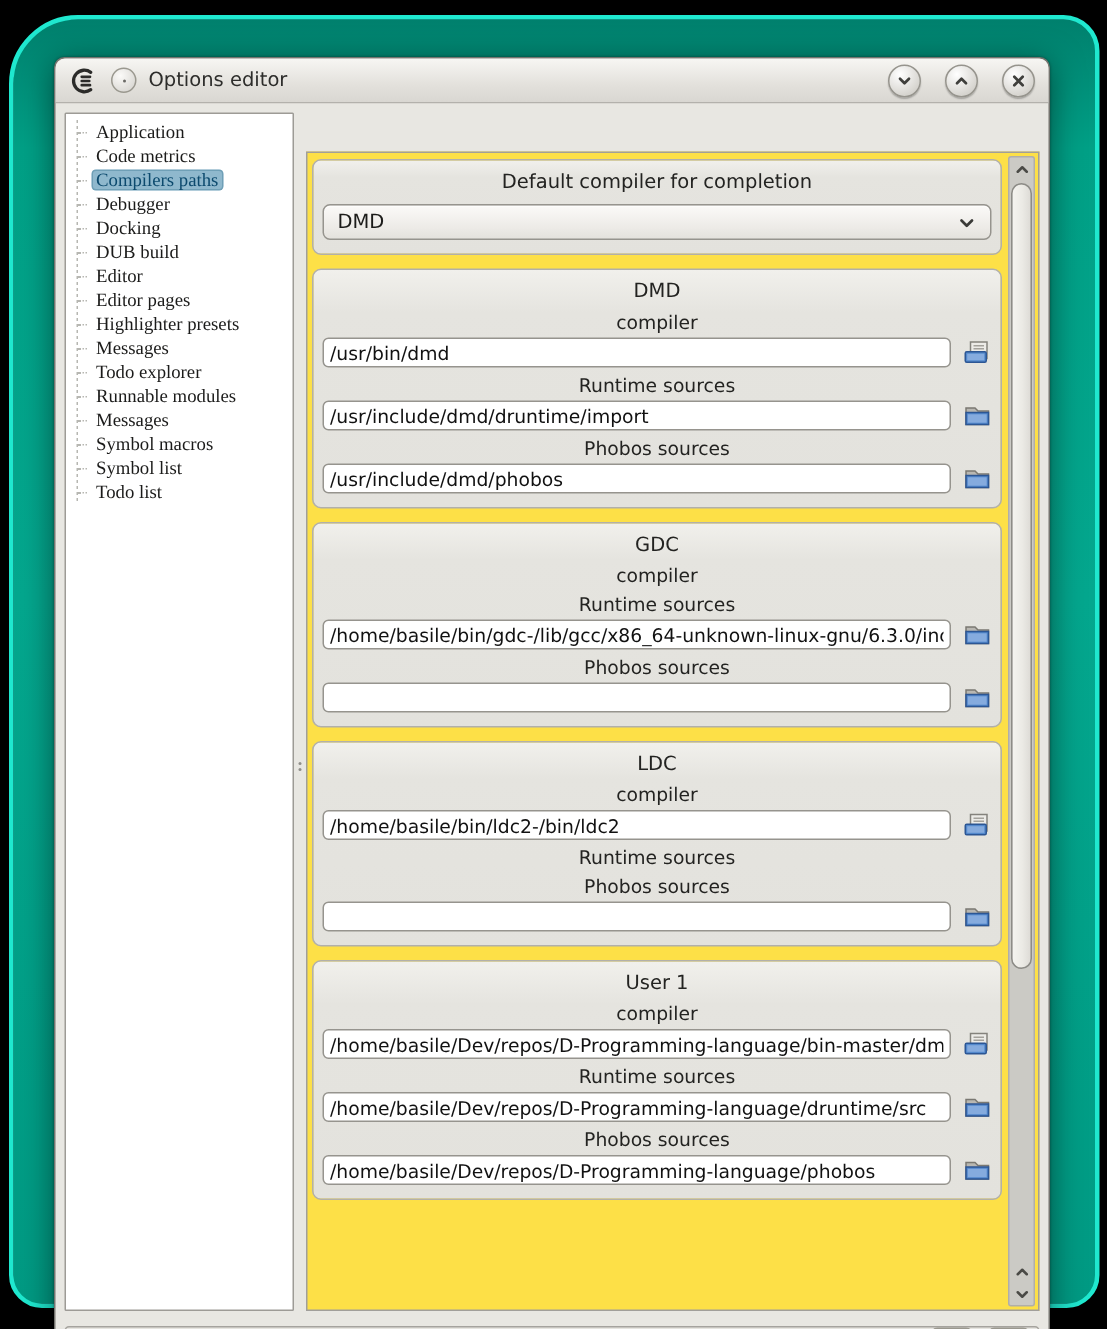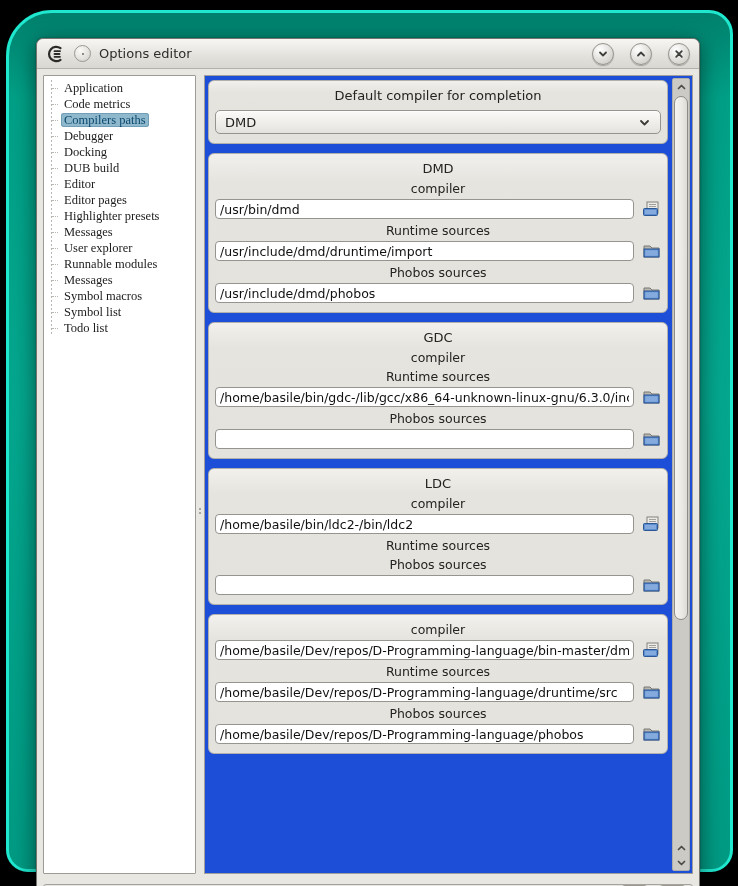--- a/index.html
+++ b/index.html
@@ -56,21 +56,21 @@
   .tree-item { position:relative; padding:1px 2px 1px 17px; font-size:12.5px; line-height:14px; color:#1b1b1a; white-space:nowrap; cursor:default; }
   .tree-item::before { content:""; position:absolute; left:8px; top:8px; width:6px; border-top:1px dotted #b7b7b2; }
   .tree-item .lbl { padding:0 3px; border-radius:3px; }
   .tree-item.selected .lbl { background:#8fb8cd; box-shadow:0 0 0 1px #6f9fb6 inset; color:#0c4a6e; }
 
   .splitter { width:8px; position:relative; }
   .splitter .grip { position:absolute; left:3px; top:54%; }
   .splitter .grip i { display:block; width:2px; height:2px; border-radius:50%; background:#8f8e89; margin:2px 0; }
 
   .scrollwrap {
-    flex:1; position:relative; background:#1d4ed8; border:1px solid #a19f9a; overflow:hidden;
+    flex:1; position:relative; background:#fde047; border:1px solid #a19f9a; overflow:hidden;margin-top:26px;
   }
   .panel-col { position:absolute; left:3px; top:4px; right:24px; }
 
   .group {
     border:1px solid #b2b0aa; border-radius:6px;
     background:linear-gradient(#f1f0ec,#e5e4df 18%,#e3e2dd);
     padding:3px 6px 9px; margin-bottom:9px;
   }
   .group-title { text-align:center; font-size:13px; color:#232321; padding:4px 0 1px; }
   .field-label { text-align:center; font-size:12.5px; color:#232321; margin:4px 0 3px; }
@@ -151,21 +151,21 @@
           <div class="tree-item"><span class="lbl">Application</span></div>
           <div class="tree-item"><span class="lbl">Code metrics</span></div>
           <div class="tree-item selected"><span class="lbl">Compilers paths</span></div>
           <div class="tree-item"><span class="lbl">Debugger</span></div>
           <div class="tree-item"><span class="lbl">Docking</span></div>
           <div class="tree-item"><span class="lbl">DUB build</span></div>
           <div class="tree-item"><span class="lbl">Editor</span></div>
           <div class="tree-item"><span class="lbl">Editor pages</span></div>
           <div class="tree-item"><span class="lbl">Highlighter presets</span></div>
           <div class="tree-item"><span class="lbl">Messages</span></div>
-          <div class="tree-item"><span class="lbl">User explorer</span></div>
+          <div class="tree-item"><span class="lbl">Todo explorer</span></div>
           <div class="tree-item"><span class="lbl">Runnable modules</span></div>
           <div class="tree-item"><span class="lbl">Messages</span></div>
           <div class="tree-item"><span class="lbl">Symbol macros</span></div>
           <div class="tree-item"><span class="lbl">Symbol list</span></div>
           <div class="tree-item"><span class="lbl">Todo list</span></div>
         </div>
       </div>
 
       <div class="splitter">
         <span class="grip">
@@ -275,20 +275,21 @@
                 <svg width="19" height="16" viewBox="0 0 19 16">
                     <path d="M2 3 h6 l2 2 h7 v9 h-15 z" fill="#b9b7b1" stroke="#7a7872"></path>
                     <rect x="2" y="6" width="15" height="8" fill="#5288cc" stroke="#2c5694"></rect>
                     <rect x="3.2" y="7.2" width="12.6" height="5.6" fill="#85abde"></rect>
                   </svg>
               </button>
             </div>
           </section>
 
           <section class="group">
+            <div class="group-title">User 1</div>
             <div class="field-label">compiler</div>
             <div class="field-row">
               <input value="/home/basile/Dev/repos/D-Programming-language/bin-master/dmd" style="">
               <button class="picker-btn">
                 <svg width="19" height="16" viewBox="0 0 19 16">
                     <rect x="5" y="1" width="11" height="11" fill="#ecebe7" stroke="#84827c"></rect>
                     <path d="M7 3.5 h7 M7 5.5 h7" stroke="#a3a19b" stroke-width="1"></path>
                     <rect x="1.5" y="7.5" width="14" height="7" rx="1" fill="#5288cc" stroke="#2c5694"></rect>
                     <rect x="2.8" y="8.8" width="11.4" height="4.4" fill="#85abde"></rect>
                   </svg>

